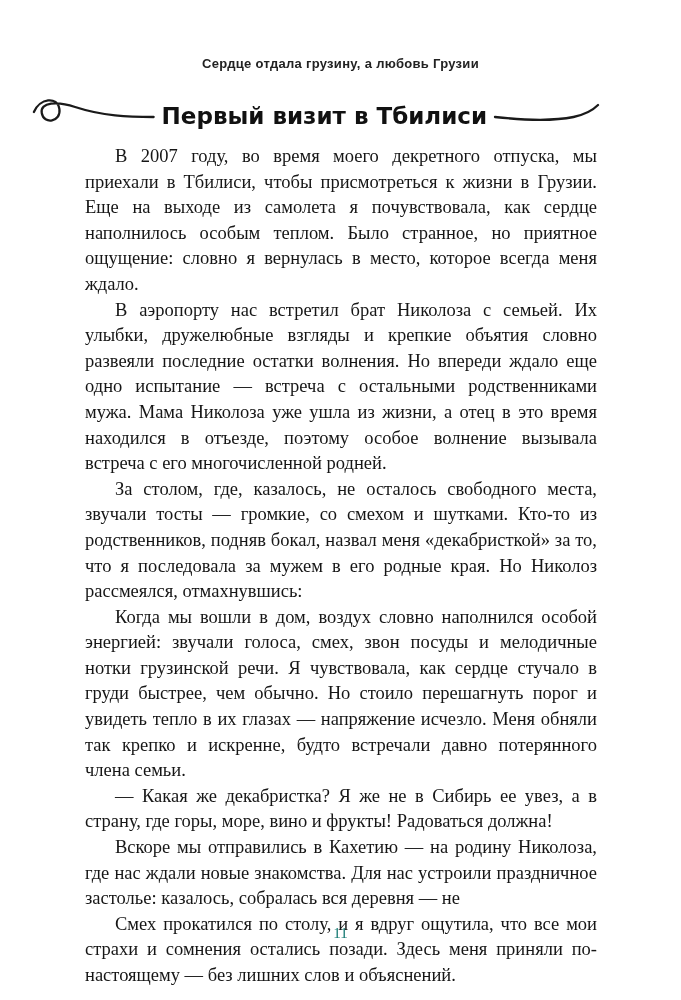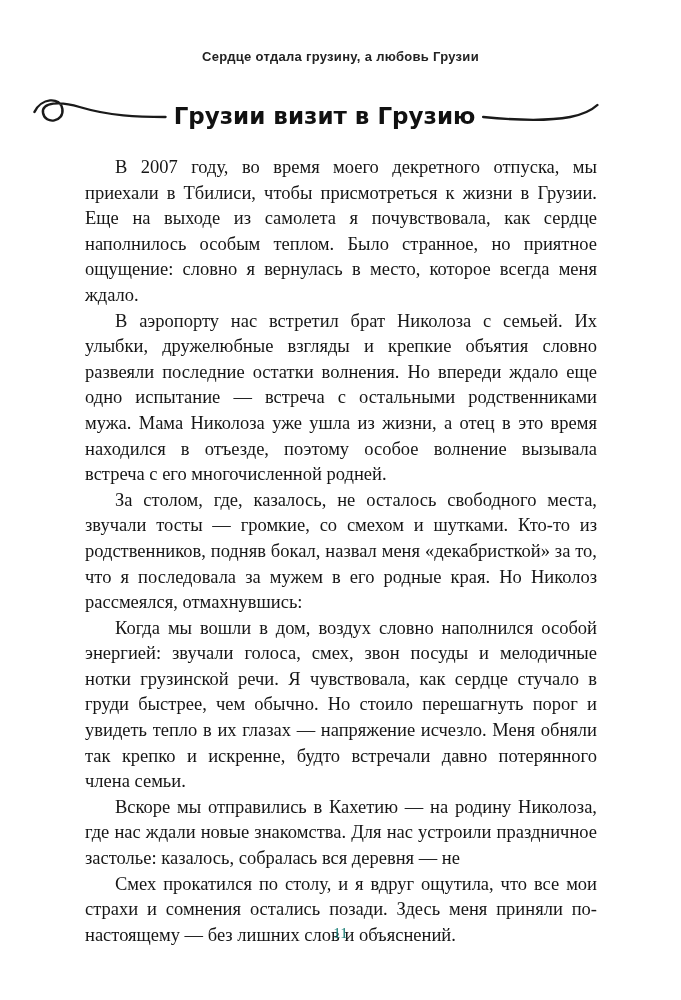--- a/index.html
+++ b/index.html
@@ -11,21 +11,21 @@
       position: relative;
       width: 681px;
       height: 1000px;
       background: #ffffff;
       overflow: hidden;
       color: #1a1a1a;
       box-sizing: border-box;
     }
     .running-header {
       position: absolute;
-      top: 49px;
+      top: 56px;
       left: 0;
       right: 0;
       text-align: center;
       font-family: "Liberation Sans", sans-serif;
       font-weight: 700;
       font-size: 13px;
       letter-spacing: 0.3px;
       color: #222222;
     }
     .title-row {
@@ -54,21 +54,21 @@
       display: block;
     }
     .flourish path {
       fill: none;
       stroke: #1a1a1a;
       stroke-width: 2.3;
       stroke-linecap: round;
     }
     .body-text {
       position: absolute;
-      top: 155px;
+      top: 144px;
       left: 85px;
       width: 512px;
       font-family: "Liberation Serif", "DejaVu Serif", serif;
       font-size: 18.5px;
       line-height: 25.6px;
       text-align: justify;
       color: #161616;
       hyphens: auto;
     }
     .para {
@@ -90,30 +90,31 @@
 <body>
 
 <div class="page">
 
   <div class="running-header">Сердце отдала грузину, а любовь Грузии</div>
 
   <div class="title-row">
     <svg class="flourish" viewBox="0 0 130 44" preserveAspectRatio="none">
       <path d="M6,18 C12,4 30,2 32,15 C34,28 16,31 14,19 C12,8 30,7 48,13 C76,22 102,23 128,23"></path>
     </svg>
-    <h1 class="chapter-title">Грузии визит в Грузию</h1>
+    <h1 class="chapter-title">Первый визит в Тбилиси</h1>
     <svg class="flourish" viewBox="0 0 110 44" preserveAspectRatio="none">
       <path d="M2,23 C30,26 62,27 82,23 C96,20 103,15 107,11"></path>
     </svg>
   </div>
 
   <div class="body-text">
       <p class="para">В 2007 году, во время моего декретного отпуска, мы приехали в Тбилиси, чтобы присмотреться к жизни в Грузии. Еще на выходе из самолета я почувствовала, как сердце наполнилось особым теплом. Было странное, но приятное ощущение: словно я вернулась в место, которое всегда меня ждало.</p>
       <p class="para">В аэропорту нас встретил брат Николоза с семьей. Их улыбки, дружелюбные взгляды и крепкие объятия словно развеяли последние остатки волнения. Но впереди ждало еще одно испытание — встреча с остальными родственниками мужа. Мама Николоза уже ушла из жизни, а отец в это время находился в отъезде, поэтому особое волнение вызывала встреча с его многочисленной родней.</p>
       <p class="para">За столом, где, казалось, не осталось свободного места, звучали тосты — громкие, со смехом и шутками. Кто-то из родственников, подняв бокал, назвал меня «декабристкой» за то, что я последовала за мужем в его родные края. Но Николоз рассмеялся, отмахнувшись:</p>
       <p class="para">Когда мы вошли в дом, воздух словно наполнился особой энергией: звучали голоса, смех, звон посуды и мелодичные нотки грузинской речи. Я чувствовала, как сердце стучало в груди быстрее, чем обычно. Но стоило перешагнуть порог и увидеть тепло в их глазах — напряжение исчезло. Меня обняли так крепко и искренне, будто встречали давно потерянного члена семьи.</p>
+      <p class="para">— Какая же декабристка? Я же не в Сибирь ее увез, а в страну, где горы, море, вино и фрукты! Радоваться должна!</p>
       <p class="para">Вскоре мы отправились в Кахетию — на родину Николоза, где нас ждали новые знакомства. Для нас устроили праздничное застолье: казалось, собралась вся деревня — не</p>
       <p class="para">Смех прокатился по столу, и я вдруг ощутила, что все мои страхи и сомнения остались позади. Здесь меня приняли по-настоящему — без лишних слов и объяснений.</p>
     </div>
 
   <div class="page-number">11</div>
 
 </div>
 
 </body></html>

